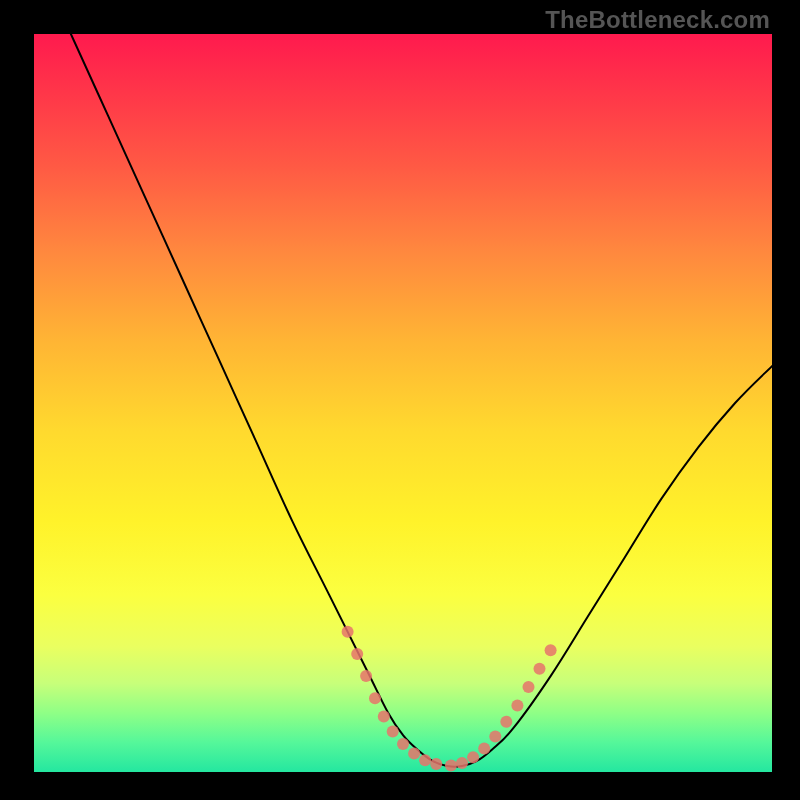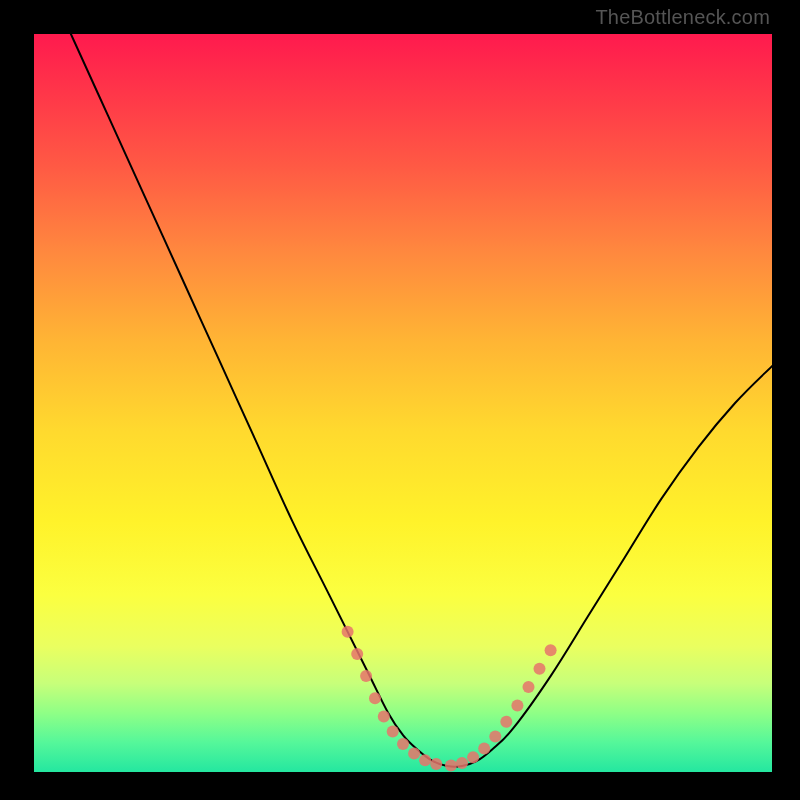--- a/index.html
+++ b/index.html
@@ -47,22 +47,22 @@
       #c7ff7a 88%,
       #8fff86 92%,
       #55f79a 96%,
       #24e7a0 100%
     );
   }
   .attribution {
     position: absolute;
     top: 6px;
     right: 30px;
-    font-size: 20px;
-    font-weight: 400;
+    font-size: 24px;
+    font-weight: 700;
     color: #555;
     letter-spacing: 0.2px;
     user-select: none;
   }
   svg.curve {
     position: absolute;
     left: 0;
     top: 0;
     width: 738px;
     height: 738px;

